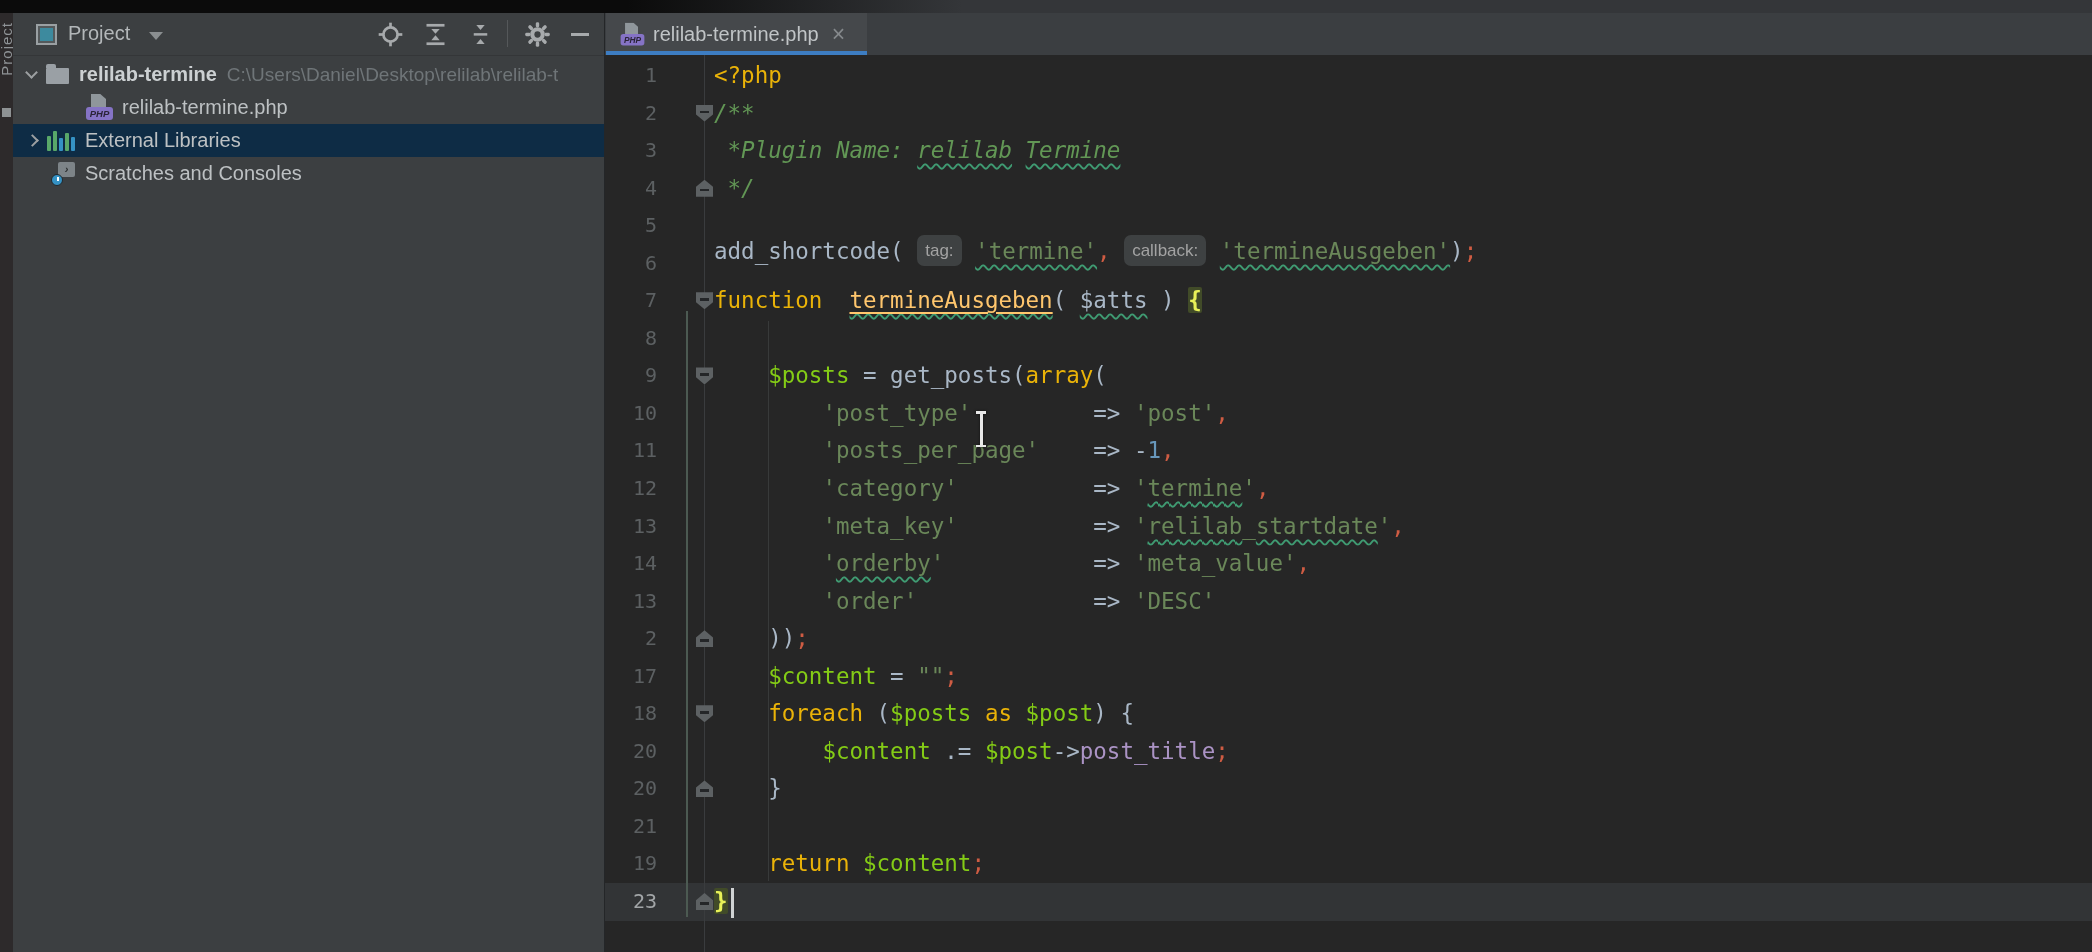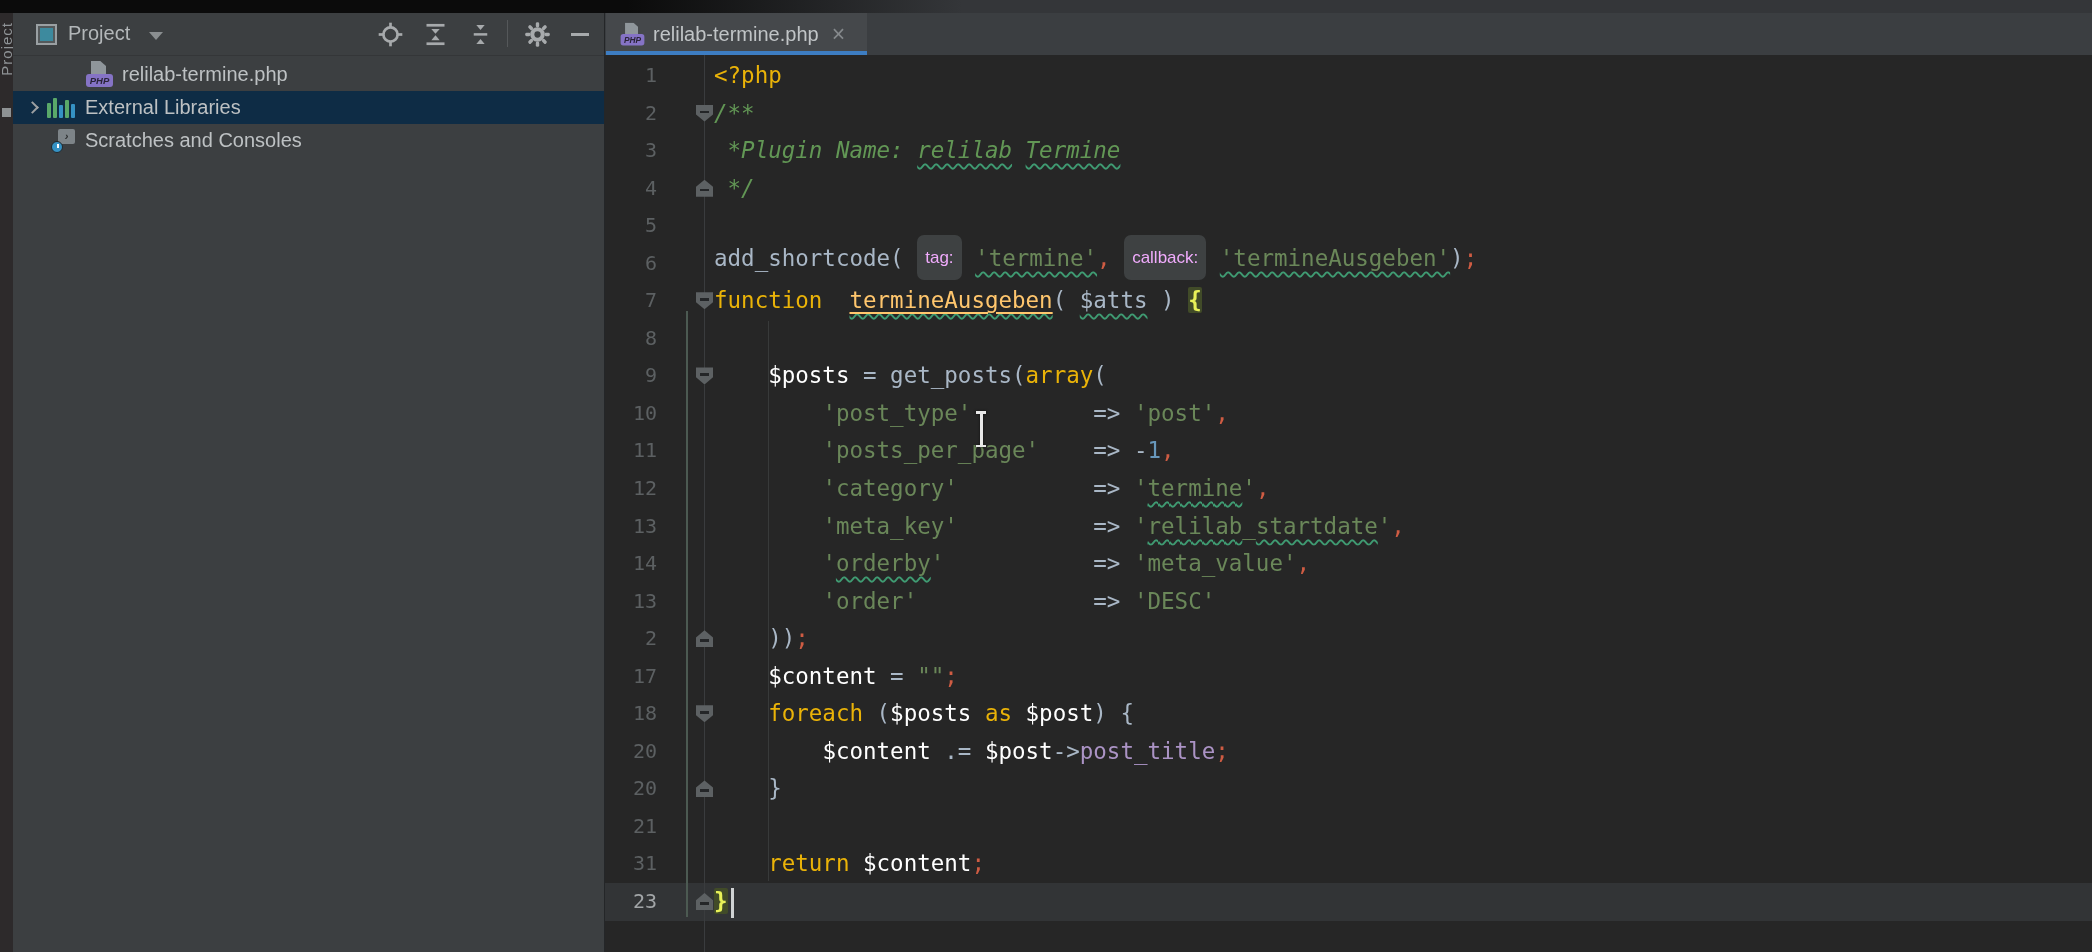--- a/index.html
+++ b/index.html
@@ -85,34 +85,34 @@
   .fold-m.end { clip-path:polygon(50% 0,100% 42%,100% 100%,0 100%,0 42%); }
   .fold-m.end::after { top:9px; }
 
   .code-pane { position:absolute; left:109px; top:2px; right:0;
     font:22.5px/37.55px "DejaVu Sans Mono", monospace; color:#a9b7c6; white-space:pre; }
   .code-line { height:37.55px; }
 
   .tk-kw { color:#eab308; }
   .tk-df { color:#a9b7c6; }
   .tk-str { color:#6a8759; }
-  .tk-var { color:#ffffff; }
+  .tk-var { color:#84cc16; }
   .tk-pr { color:#ab93c5; }
   .tk-num { color:#6897bb; }
   .tk-pu { color:#cf5c43; }
   .tk-cm { color:#629755; font-style:italic; }
   .tk-fn { color:#ffc66d; }
   .tk-bh { color:#e8f158; font-weight:bold; }
   .brbox { background:#414b28; border-radius:2px; }
   .wavy { text-decoration-line:underline; text-decoration-style:wavy; text-decoration-color:#3f9b72;
     text-decoration-thickness:2px; text-underline-offset:5px; }
   .decl-u { text-decoration-line:underline; text-decoration-style:solid; text-decoration-thickness:2px;
     text-underline-offset:4px; }
-  .inlay-hint { display:inline-block; background:#3e4142; color:#f0abfc;
-    font:17px/23px "Liberation Sans", sans-serif; border-radius:7px; padding:11px 8px; vertical-align:3px;margin-top:28px; }
+  .inlay-hint { display:inline-block; background:#3e4142; color:#a3a3a3;
+    font:17px/23px "Liberation Sans", sans-serif; border-radius:7px; padding:4px 8px; vertical-align:3px;margin-top:28px; }
 
   .caret { position:absolute; left:126px; top:833px; width:2.5px; height:30px; background:#d0d3d4; }
   .ibeam { position:absolute; left:369px; top:356px; width:14px; height:36px; filter:drop-shadow(0 0 1.5px #111); }
   .ibeam i { position:absolute; background:#e8e8e8; }
   .ibeam .bar { left:6px; top:2px; width:2.5px; height:32px; }
   .ibeam .t1 { left:2px; top:0; width:10px; height:2.5px; }
   .ibeam .t2 { left:2px; bottom:0; width:10px; height:2.5px; }
 </style>
 </head>
 <body>
@@ -174,20 +174,26 @@
             <circle cx="12" cy="12" r="2.6" fill="#3c3f41"></circle>
           </g>
         </svg>
       </div>
       <div class="tb-btn" style="left:552px">
         <div class="minus-bar"></div>
       </div>
     </div>
 
     <div class="tree">
+      <div class="tree-row" style="padding-left:14px; gap:10px;">
+        <span class="chev down"></span>
+        <span class="folder-ic"></span>
+        <span class="lbl-bold">relilab-termine</span>
+        <span class="lbl-path">C:\Users\Daniel\Desktop\relilab\relilab-t</span>
+      </div>
       <div class="tree-row" style="padding-left:73px; gap:9px;">
         <span class="phpfile-ic">
           <i class="page"></i>
           <i class="badge">PHP</i>
         </span>
         <span>relilab-termine.php</span>
       </div>
       <div class="tree-row selected" style="padding-left:15px; gap:10px;">
         <span class="chev right"></span>
         <span class="libs-ic">
@@ -244,21 +250,21 @@
           <div class="num">12</div>
           <div class="num">13</div>
           <div class="num">14</div>
           <div class="num">13</div>
           <div class="num">2</div>
           <div class="num">17</div>
           <div class="num">18</div>
           <div class="num">20</div>
           <div class="num">20</div>
           <div class="num">21</div>
-          <div class="num">31</div>
+          <div class="num">19</div>
           <div class="num cur">23</div>
         </div>
       <div class="fold-layer">
           <div class="fold-m start" style="top: 47.55px;"></div>
           <div class="fold-m start" style="top: 235.3px;"></div>
           <div class="fold-m start" style="top: 310.4px;"></div>
           <div class="fold-m start" style="top: 648.35px;"></div>
           <div class="fold-m end" style="top: 122.65px;"></div>
           <div class="fold-m end" style="top: 573.25px;"></div>
           <div class="fold-m end" style="top: 723.45px;"></div>

